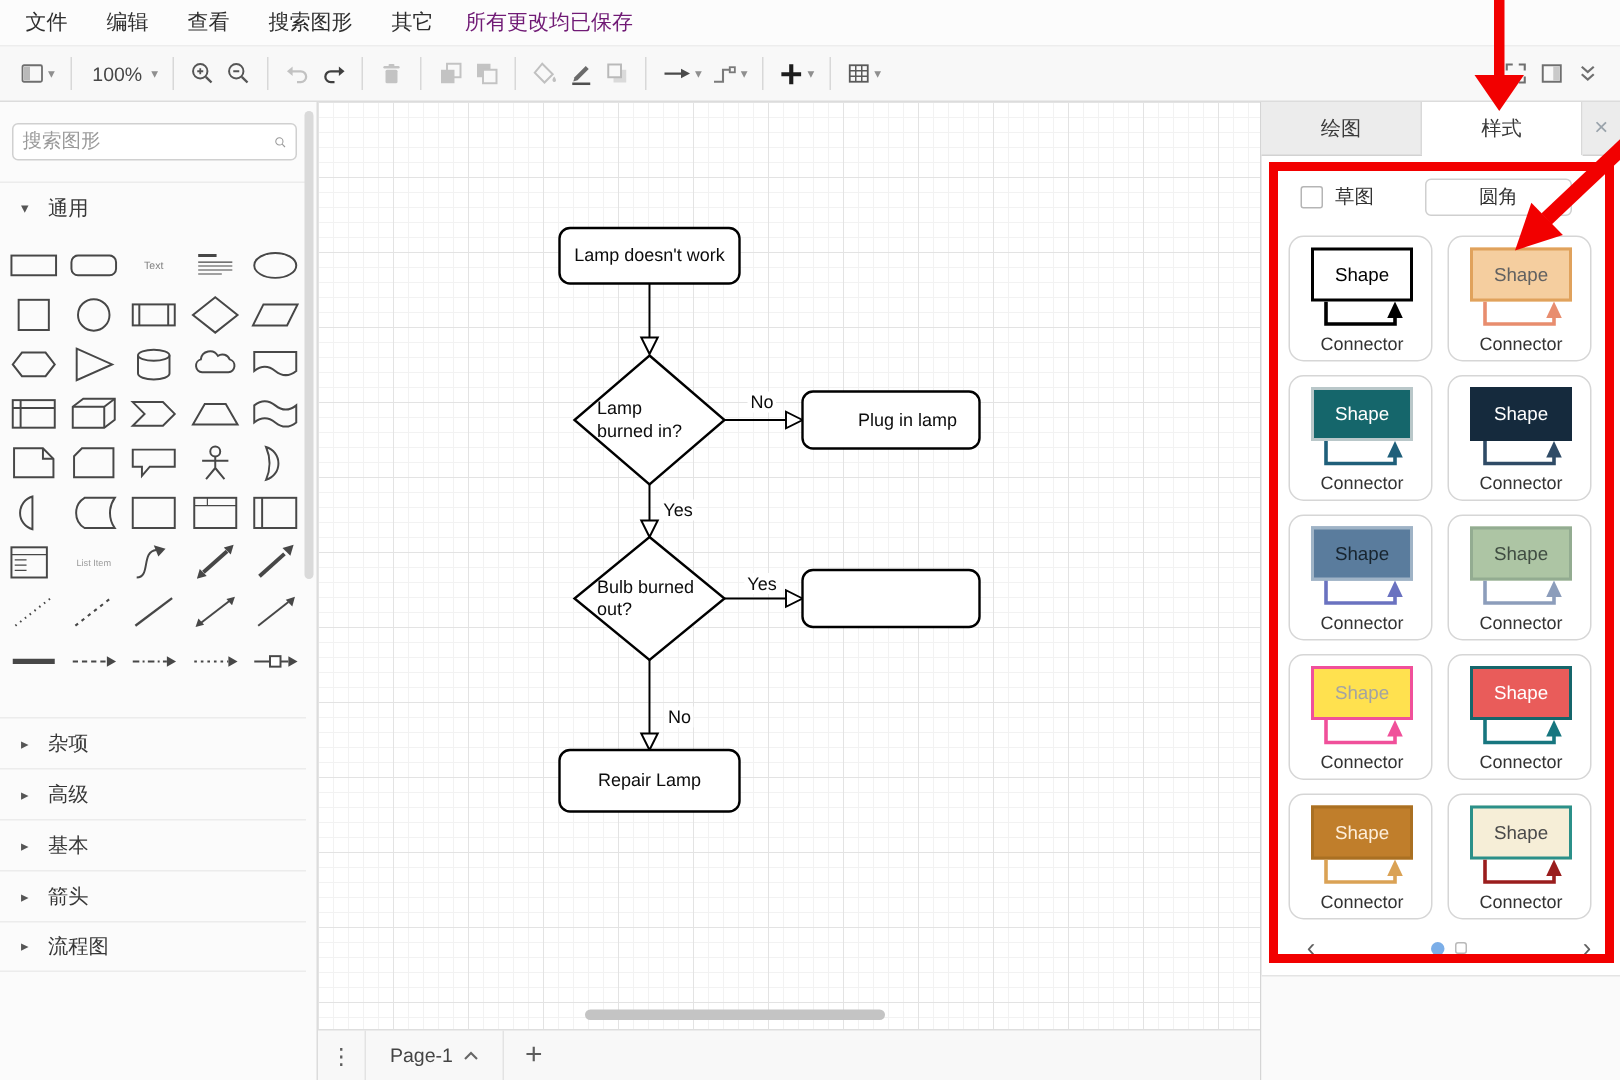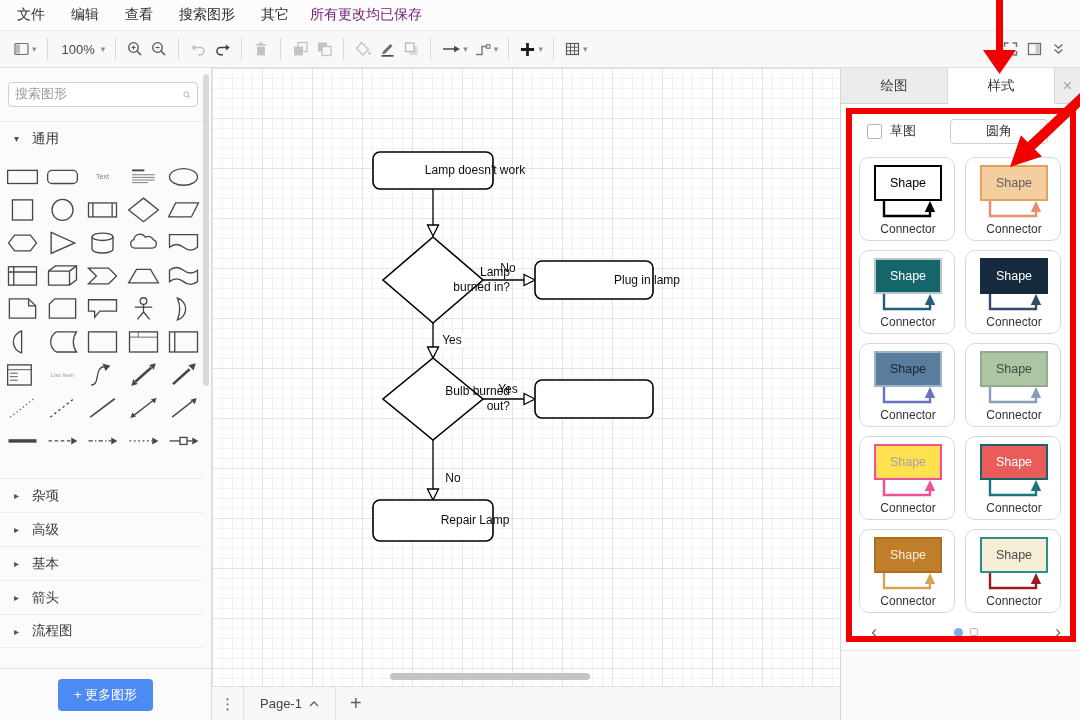--- a/index.html
+++ b/index.html
@@ -50,21 +50,21 @@
   .canvas { position:absolute; left:212px; top:68px; width:628px; height:618px;
     background-color:#ffffff;
     background-image:
       linear-gradient(#e3e3e3 1px, transparent 1px),
       linear-gradient(90deg,#e3e3e3 1px, transparent 1px),
       linear-gradient(#f2f2f2 1px, transparent 1px),
       linear-gradient(90deg,#f2f2f2 1px, transparent 1px);
     background-size:50px 50px,50px 50px,10px 10px,10px 10px; overflow:hidden; }
   .flow-svg { position:absolute; left:0; top:0; width:628px; height:618px; }
   .flow-node-label { position:absolute; display:flex; align-items:center; justify-content:center;
-    font-size:12px; color:#0c0c0c; text-align:right; line-height:1.25;margin-left:42px; }
+    font-size:12px; color:#0c0c0c; text-align:left; line-height:1.25; }
   .flow-edge-label { position:absolute; transform:translate(-50%,-50%); background:#fff;
     font-size:12px; color:#0c0c0c; padding:0 2px; }
   .h-scroll-thumb { position:absolute; left:178px; top:605px; width:200px; height:7px;
     background:#c4c4c4; border-radius:4px; }
 
   
   .footer { position:absolute; left:212px; top:686px; width:628px; height:34px;
     background:#f8f8f8; border-top:1px solid #dedede; display:flex; align-items:stretch; }
   .pages-menu-btn { width:32px; display:flex; align-items:center; justify-content:center;
     color:#5d5d5d; font-size:15px; border-right:1px solid #e3e3e3; }
@@ -620,23 +620,20 @@
     <div class="section-head">
         <span class="tri">▸</span>
         <span>箭头</span>
       </div>
     <div class="section-head" style="border-bottom:1px solid #ececec;">
         <span class="tri">▸</span>
         <span>流程图</span>
       </div>
   </div>
   <div class="side-scroll"></div>
-  <div class="more-shapes-wrap">
-    <button class="more-shapes-btn">+ 更多图形</button>
-  </div>
 </div>
 
 <div class="canvas">
   <svg class="flow-svg">
       <line x1="221" y1="121" x2="221" y2="158" stroke="#000" stroke-width="1.3"></line>
       <polygon points="221,168 215.5,157 226.5,157" fill="#fff" stroke="#000" stroke-width="1.3"></polygon>
       <line x1="271" y1="212" x2="313" y2="212" stroke="#000" stroke-width="1.3"></line>
       <polygon points="323,212 312,206.5 312,217.5" fill="#fff" stroke="#000" stroke-width="1.3"></polygon>
       <line x1="221" y1="255" x2="221" y2="280" stroke="#000" stroke-width="1.3"></line>
       <polygon points="221,290 215.5,279 226.5,279" fill="#fff" stroke="#000" stroke-width="1.3"></polygon>

